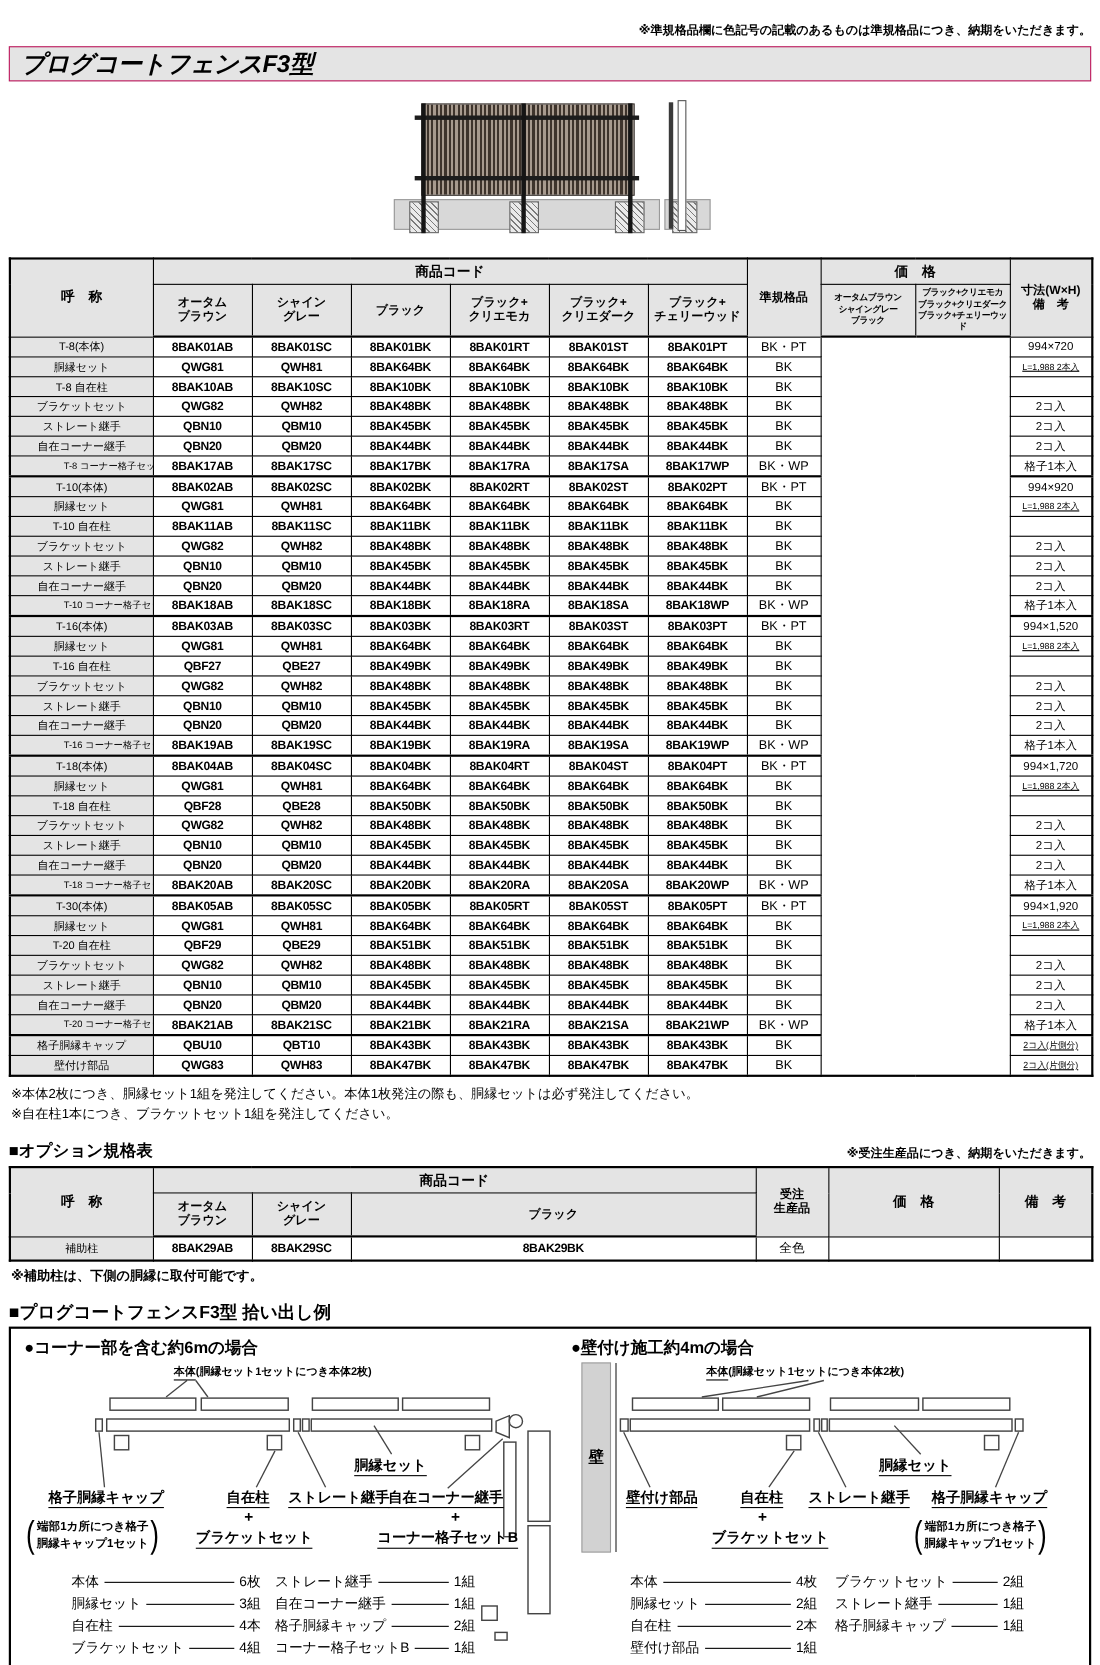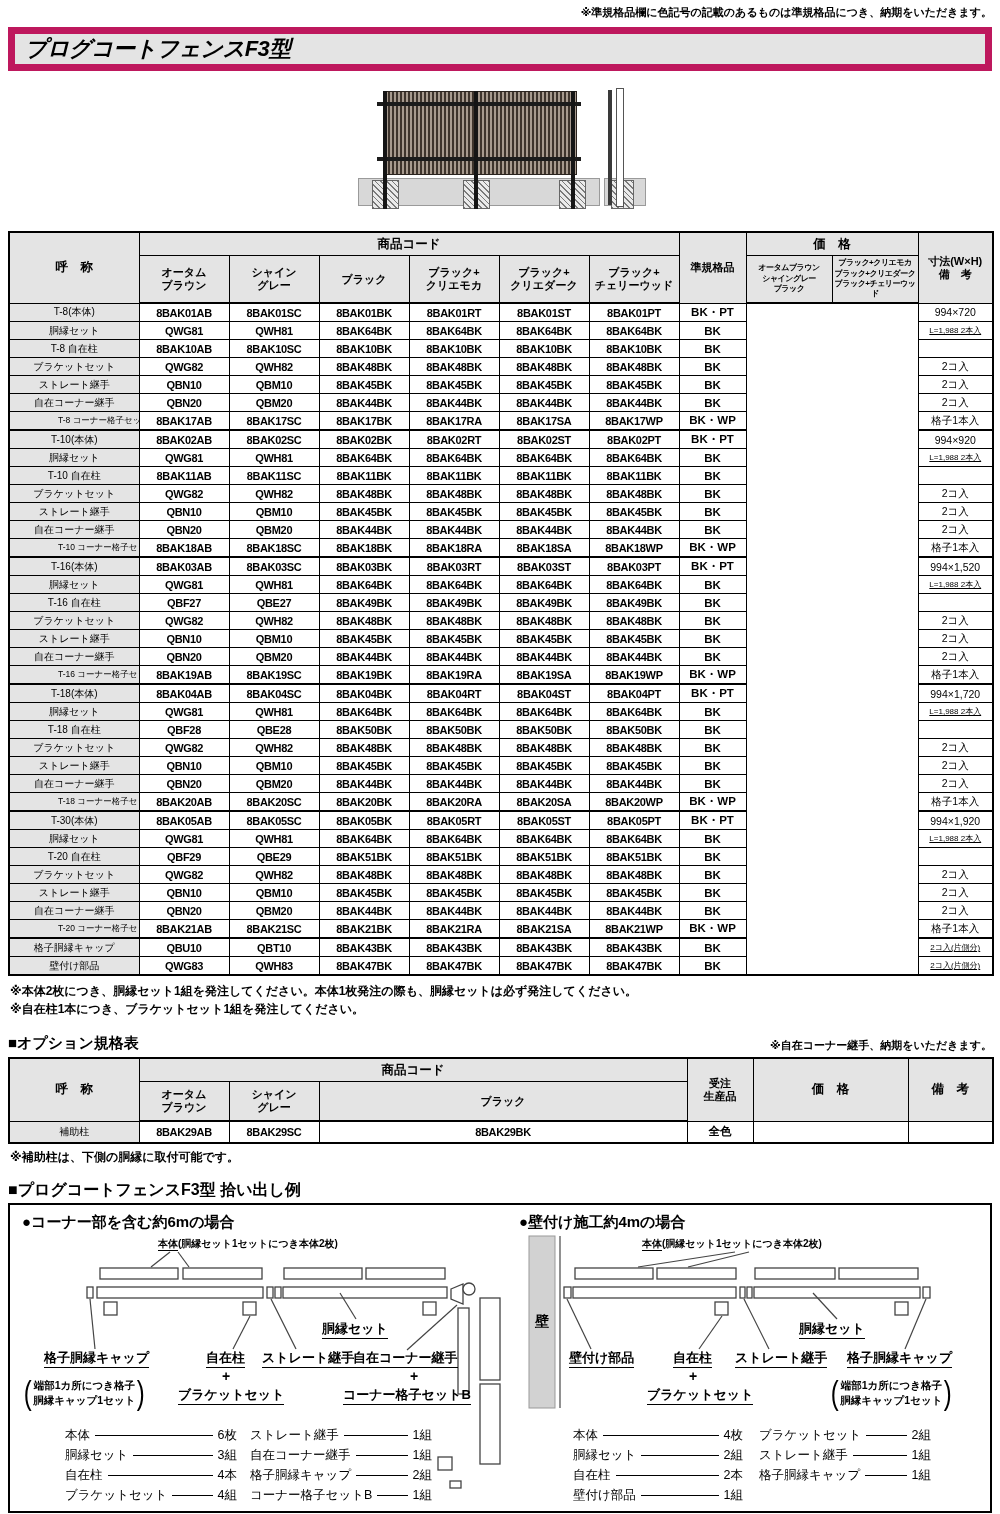--- a/index.html
+++ b/index.html
@@ -1,22 +1,22 @@
 <!DOCTYPE html>
 <html><head>
 <meta charset="utf-8">
 <style>
   html,body{margin:0;padding:0;}
   body{
     width:1000px;height:1514px;position:relative;background:#fff;color:#000;
     font-family:"Liberation Sans","DejaVu Sans",sans-serif;overflow:hidden;
   }
-  .top-note{ text-align:right;font-size:11px;padding:5px 8px 3px;font-weight:bold;}
+  .top-note{ text-align:right;font-size:11px;padding:5px 8px 3px;font-weight:bold;margin-top:15px;}
   .title-bar{
-    margin:4px 8px 0;border:7px solid #be185d;background:#e4e4e4;height:30px;
+    margin:4px 8px 0;border:1px solid #be185d;background:#e4e4e4;height:30px;
     display:flex;align-items:center;padding:0 10px;gap:4px;white-space:nowrap;
   }
   .title-main{font-size:22px;font-weight:bold;font-style:italic;letter-spacing:-0.5px;}
   .title-colors{font-size:11.5px;font-weight:bold;letter-spacing:-0.5px;}
 
   
   .illustration{position:relative;height:158px;}
   .fx{position:absolute;}
   .panel{left:383px;top:20px;width:192px;height:82px;border:1px solid #2a231e;
     background:repeating-linear-gradient(90deg,#3e342c 0 2px,#a79a8e 2px 4px);}
@@ -39,27 +39,27 @@
   .spec thead tr:last-child th{border-bottom:2px solid #000;}
   .spec .hr1 th{height:22px;}
   .spec .hr2 th{height:46px;}
   .pre{white-space:pre-line !important;line-height:1.15;}
   .spec .sub{font-size:11px;}
   .spec .psub{font-size:8px;line-height:1.3;letter-spacing:-0.5px;}
   .spec tbody td{height:17px;font-size:11px;}
   .spec td.name{background:#e4e4e4;font-size:10px;}
   .spec td.name.sm{font-size:8.5px;padding-left:48px;}
   .spec td.code{font-weight:bold;font-size:11px;letter-spacing:-0.3px;}
-  .spec td.std{font-weight:bold;font-size:11.5px;}
+  .spec td.std{font-weight:normal;font-size:11.5px;}
   .spec td.dims{font-size:10.5px;}
   .spec td.dims.sm{font-size:8px;text-decoration:underline;}
   .spec tr.gs td{border-top:2px solid #000;}
   .spec td.price-blank{background:#fff;}
 
-  .notes{margin:6px 10px 1px;font-size:12px;line-height:1.5;font-weight:bold;}
+  .notes{margin:6px 10px 1px;font-size:12px;line-height:1.5;font-weight:normal;}
   .sec-row{display:flex;justify-content:space-between;align-items:flex-end;margin:16px 8px 4px;}
   .sec-heading{font-size:15px;font-weight:bold;}
   .sec-note{font-size:11px;font-weight:bold;}
   table.opt tbody td{height:20px;}
   .opt .hr2 th{height:38px;}
   .footnote{margin:5px 10px 0;font-size:12px;font-weight:bold;}
 
   
   .pickup-heading{margin:14px 8px 2px;font-size:16px;font-weight:bold;}
   .pickup-box{margin:2px 8px;border:2px solid #000;display:flex;height:306px;}
@@ -563,21 +563,21 @@
     </tbody>
 </table>
 
 <div class="notes">
   <div>※本体2枚につき、胴縁セット1組を発注してください。本体1枚発注の際も、胴縁セットは必ず発注してください。</div>
   <div>※自在柱1本につき、ブラケットセット1組を発注してください。</div>
 </div>
 
 <div class="sec-row">
   <span class="sec-heading">■オプション規格表</span>
-  <span class="sec-note">※自在コーナー継手、納期をいただきます。</span>
+  <span class="sec-note">※受注生産品につき、納期をいただきます。</span>
 </div>
 <table class="spec opt">
   <colgroup>
     <col style="width:130px">
       <col style="width:90px">
       <col style="width:90px">
       <col style="width:368px">
     <col style="width:66px">
       <col style="width:155px">
       <col style="width:85px">

